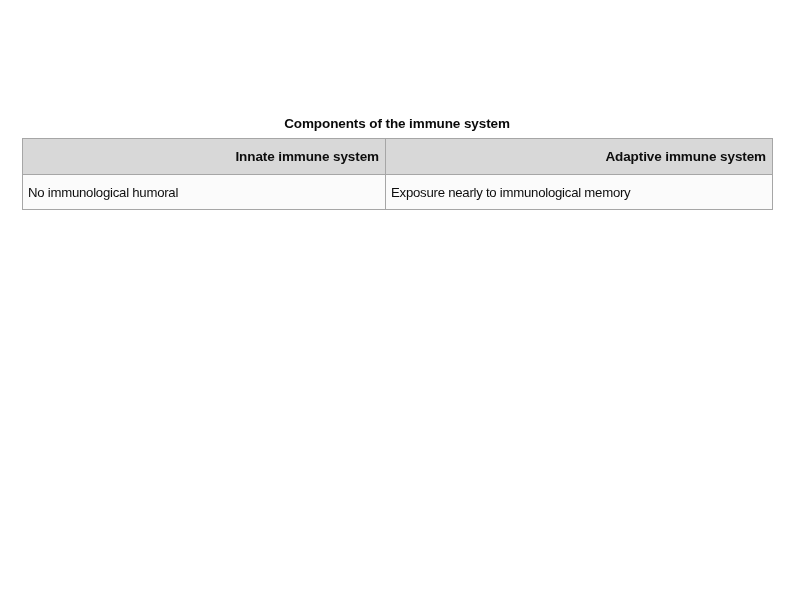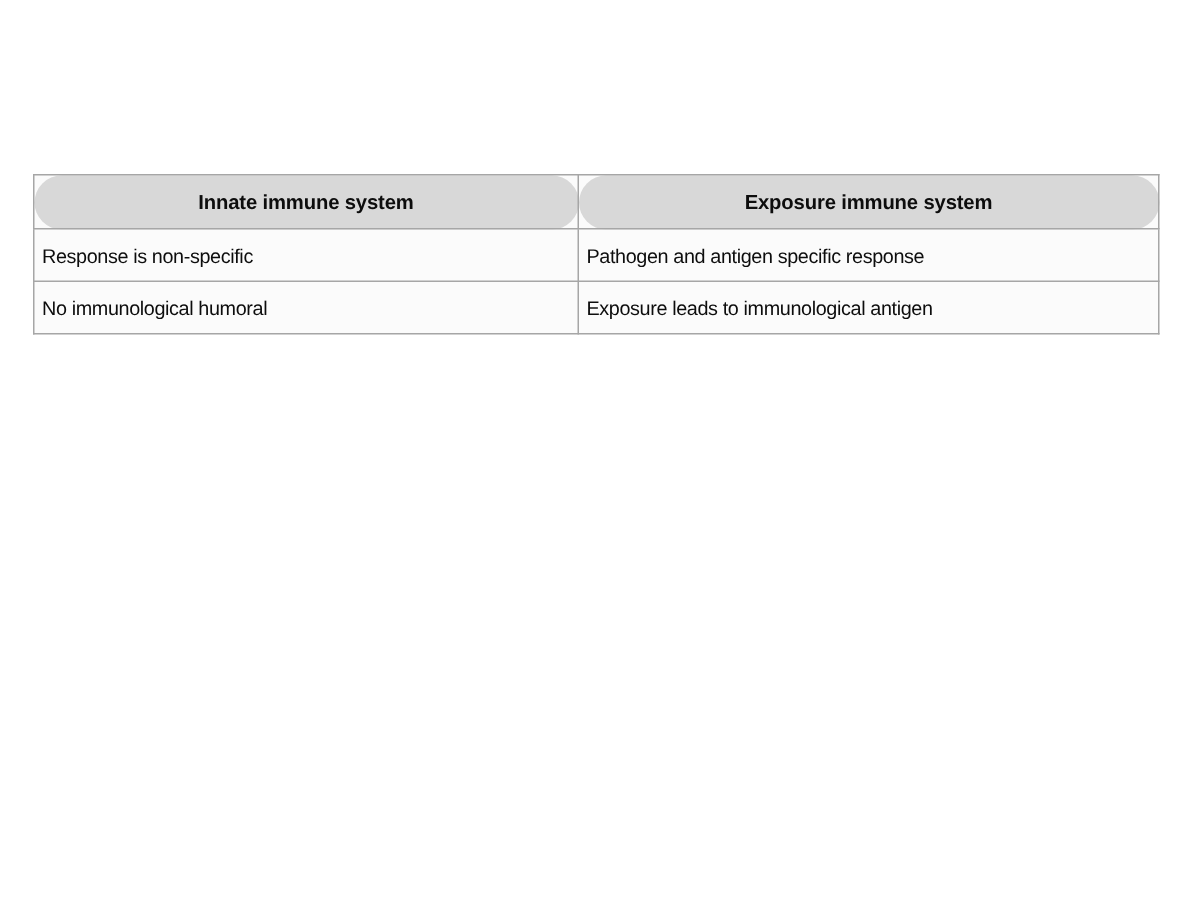--- a/index.html
+++ b/index.html
@@ -49,60 +49,56 @@
   table.immune-table td {
     border: 1px solid #a6a6a6;
     color: #0d0d0d;
     vertical-align: middle;
   }
 
   table.immune-table thead th {
     background: #d8d8d8;
     font-size: 13.5px;
     font-weight: bold;
-    text-align: center;
+    text-align: right;
     height: 35px;
     padding: 0 6px;
     letter-spacing: -0.1px;
-    border-radius: 18px;
   }
 
   table.immune-table tbody td {
     background: #fbfbfb;
     font-size: 13.2px;
     font-weight: normal;
     text-align: left;
     height: 34px;
     padding: 0 5px;
     white-space: nowrap;
     letter-spacing: -0.25px;
   }
 </style>
 </head>
 <body>
 
 <div id="figure">
 
+  <div id="table-title">Components of the immune system</div>
 
   <table class="immune-table">
     <colgroup>
       <col class="col-left">
       <col class="col-right">
     </colgroup>
     <thead>
       <tr>
         <th>Innate immune system</th>
-        <th>Exposure immune system</th>
+        <th>Adaptive immune system</th>
       </tr>
     </thead>
     <tbody>
       <tr>
-        <td>Response is non-specific</td>
-        <td>Pathogen and antigen specific response</td>
-      </tr>
-      <tr>
         <td>No immunological humoral</td>
-        <td>Exposure leads to immunological antigen</td>
+        <td>Exposure nearly to immunological memory</td>
       </tr>
     </tbody>
   </table>
 
 </div>
 
 </body></html>

